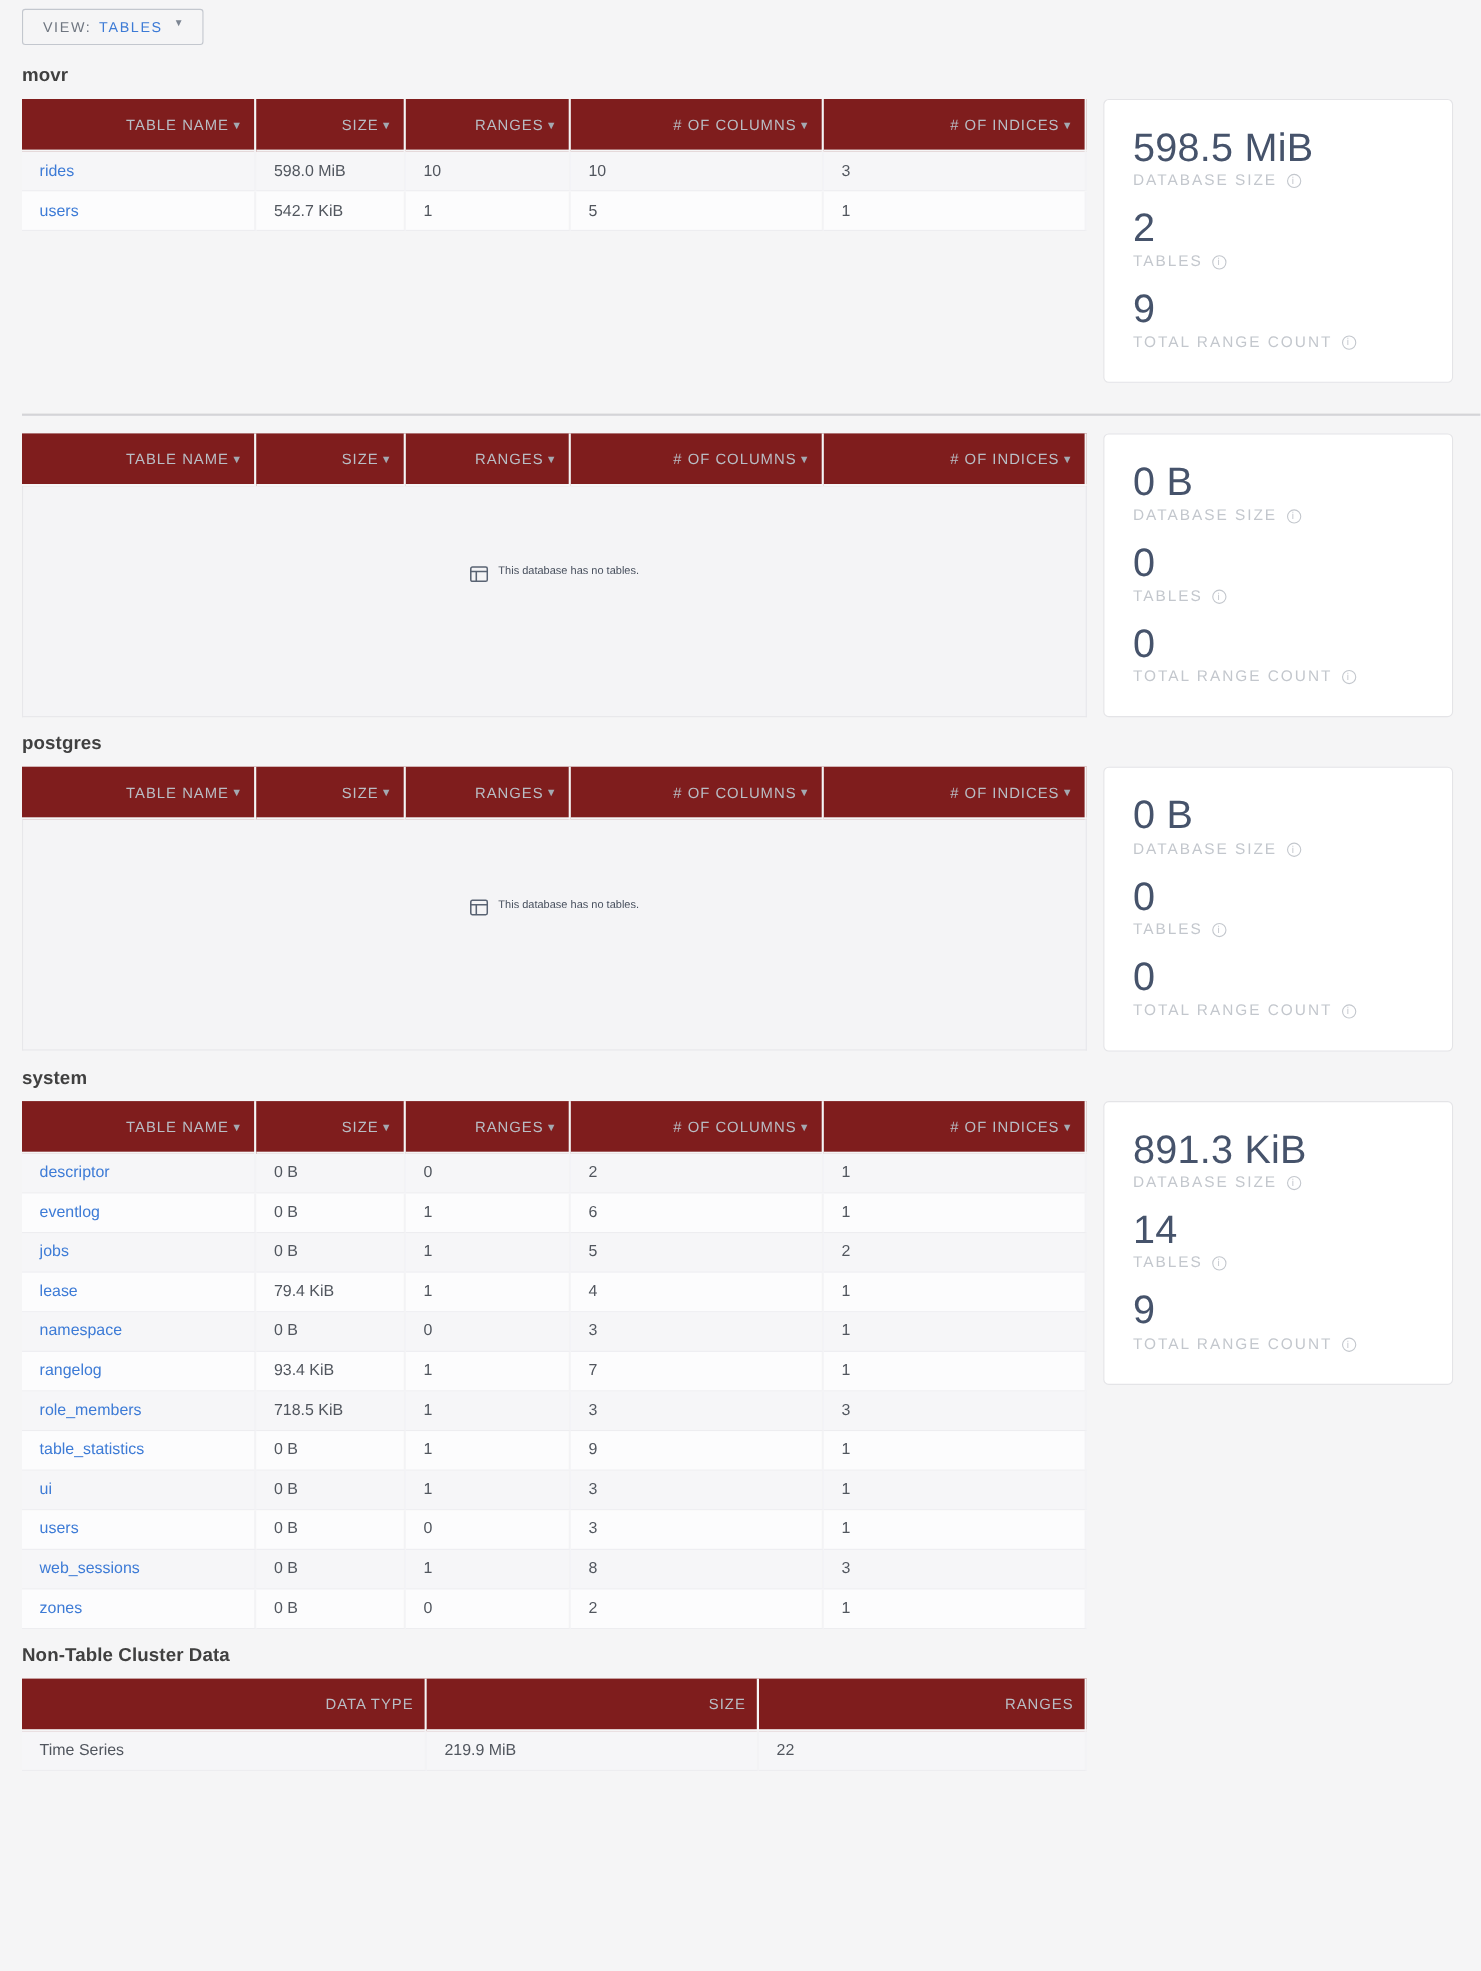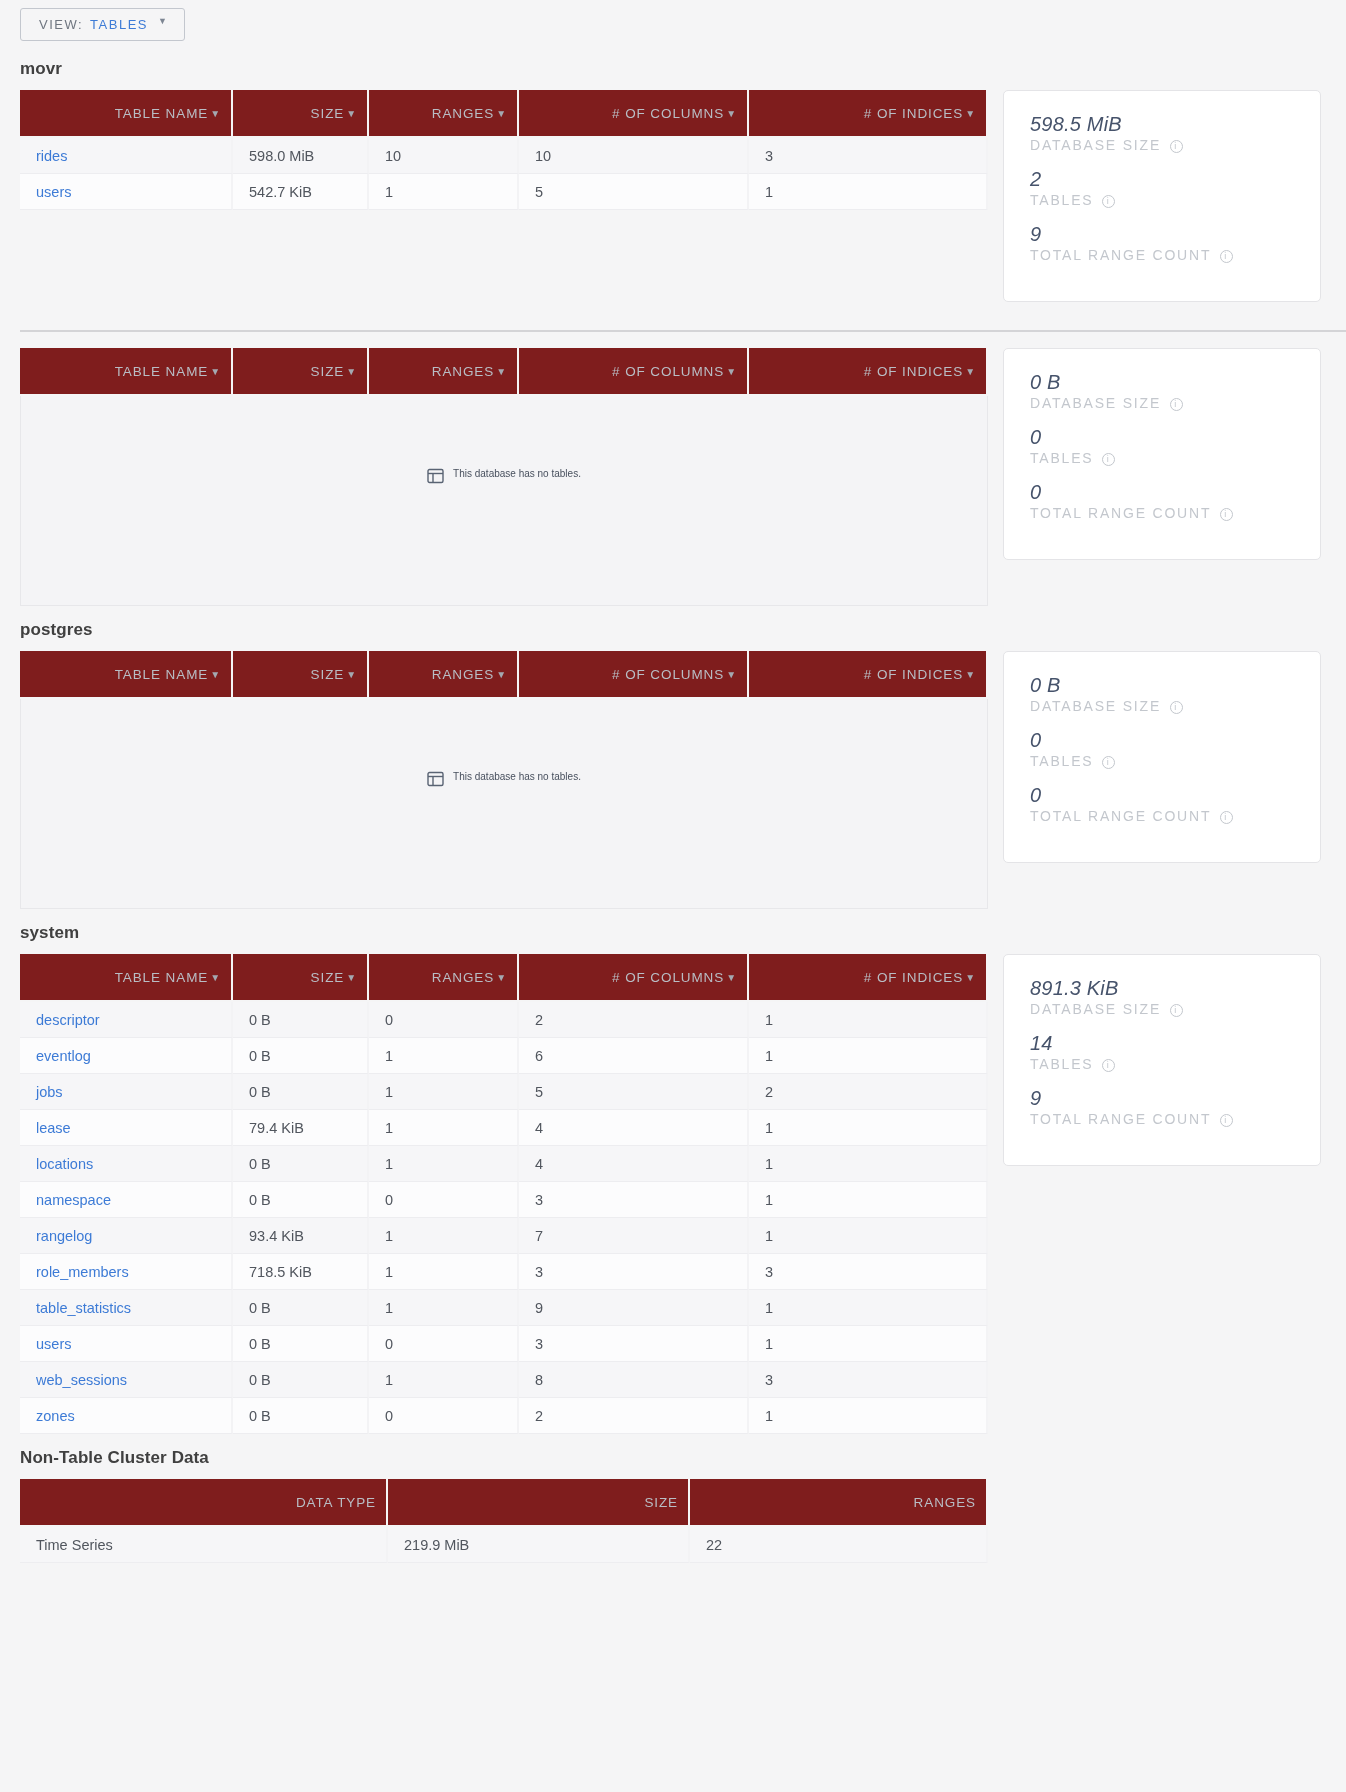--- a/index.html
+++ b/index.html
@@ -62,21 +62,21 @@
   .empty-block svg { margin-right: 9px; vertical-align: -2px; }
 
   
   .summary-card {
     width: 318px; margin-left: 15px;
     background: #ffffff; border: 1px solid #e4e4e7; border-radius: 5px;
     padding: 22px 26px 14px 26px;
     min-height: 212px;
   }
   .stat { margin-bottom: 15px; }
-  .stat-value { font-size: 20px; line-height: 1.15; color: #46536b; letter-spacing: 0.2px; font-style: italic; }
+  .stat-value { font-size: 36px; line-height: 1.15; color: #46536b; letter-spacing: 0.2px; }
   .stat-label {
     font-size: 14px; color: #c3c7cd; letter-spacing: 1.8px; margin-top: 1px;
     white-space: nowrap;
   }
   .info-icon {
     display: inline-block; width: 13px; height: 13px;
     border: 1px solid #c3c7cd; border-radius: 50%;
     font-size: 9px; line-height: 11px; text-align: center;
     color: #c3c7cd; margin-left: 3px; vertical-align: 1px;
     font-style: normal; cursor: default;
@@ -303,27 +303,20 @@
                 <td>2</td>
               </tr>
               <tr>
                 <td><a href="#">lease</a></td>
                 <td>79.4 KiB</td>
                 <td>1</td>
                 <td>4</td>
                 <td>1</td>
               </tr>
               <tr>
-                <td><a href="#">locations</a></td>
-                <td>0 B</td>
-                <td>1</td>
-                <td>4</td>
-                <td>1</td>
-              </tr>
-              <tr>
                 <td><a href="#">namespace</a></td>
                 <td>0 B</td>
                 <td>0</td>
                 <td>3</td>
                 <td>1</td>
               </tr>
               <tr>
                 <td><a href="#">rangelog</a></td>
                 <td>93.4 KiB</td>
                 <td>1</td>
@@ -335,20 +328,27 @@
                 <td>718.5 KiB</td>
                 <td>1</td>
                 <td>3</td>
                 <td>3</td>
               </tr>
               <tr>
                 <td><a href="#">table_statistics</a></td>
                 <td>0 B</td>
                 <td>1</td>
                 <td>9</td>
+                <td>1</td>
+              </tr>
+              <tr>
+                <td><a href="#">ui</a></td>
+                <td>0 B</td>
+                <td>1</td>
+                <td>3</td>
                 <td>1</td>
               </tr>
               <tr>
                 <td><a href="#">users</a></td>
                 <td>0 B</td>
                 <td>0</td>
                 <td>3</td>
                 <td>1</td>
               </tr>
               <tr>

